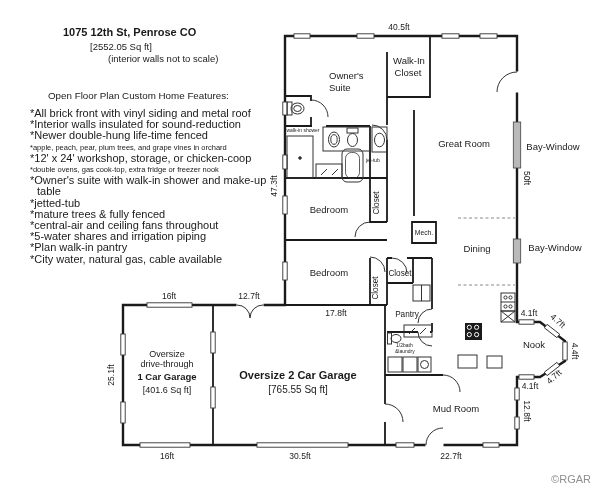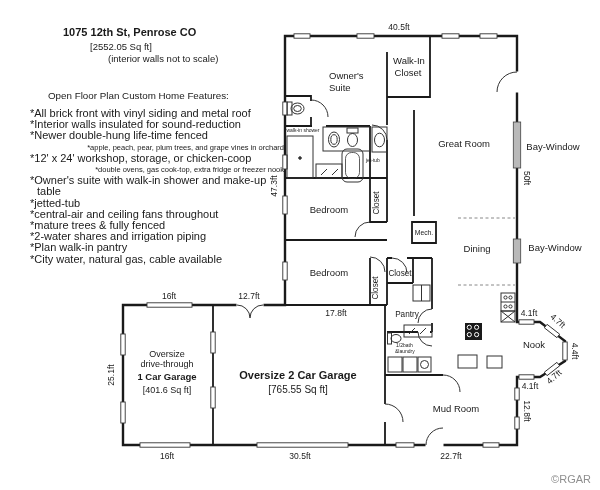--- a/index.html
+++ b/index.html
@@ -4,21 +4,21 @@
 <style>
   html,body{margin:0;padding:0;background:#fff;}
   #screen{position:relative;width:600px;height:490px;background:#ffffff;outline:1px solid #d8d8d8;
           font-family:"Liberation Sans",sans-serif;color:#1a1a1a;overflow:hidden;}
   .abs{position:absolute;}
   .addr{font-size:11px;font-weight:bold;}
   .sub{font-size:9.5px;}
   .feat-head{font-size:9.8px;}
   .features{width:254px;line-height:11.2px;}
   .feat{font-size:11px;white-space:pre-line;padding-left:7px;text-indent:-7px;}
-  .feat.sm{font-size:7.5px;text-align:right;}
+  .feat.sm{font-size:7.5px;}
   svg text{font-family:"Liberation Sans",sans-serif;fill:#1a1a1a;}
   .room{font-size:9.5px;}
   .dim{font-size:8.5px;}
   .tiny{font-size:5px;}
   .mech{font-size:6.8px;}
   .small-room{font-size:8.2px;}
   .g1{font-size:9px;}
   .g1b{font-size:9.5px;font-weight:bold;}
   .g2b{font-size:11px;font-weight:bold;}
   .g2{font-size:10px;}
@@ -36,23 +36,23 @@
 
   <div class="abs features" style="left:30px;top:108px;">
     <div class="feat">*All brick front with vinyl siding and metal roof</div>
     <div class="feat">*Interior walls insulated for sound-reduction</div>
     <div class="feat">*Newer double-hung life-time fenced</div>
     <div class="feat sm">*apple, peach, pear, plum trees, and grape vines in orchard</div>
     <div class="feat">*12' x 24' workshop, storage, or chicken-coop</div>
     <div class="feat sm">*double ovens, gas cook-top, extra fridge or freezer nook</div>
     <div class="feat">*Owner's suite with walk-in shower and make-up table</div>
     <div class="feat">*jetted-tub</div>
+    <div class="feat">*mature trees &amp; fully fenced</div>
     <div class="feat">*central-air and ceiling fans throughout</div>
-    <div class="feat">*mature trees &amp; fully fenced</div>
-    <div class="feat">*2-water shares and irrigation piping</div>
+    <div class="feat">*5-water shares and irrigation piping</div>
     <div class="feat">*Plan walk-in pantry</div>
     <div class="feat">*City water, natural gas, cable available</div>
   </div>
 
   <svg class="abs" style="left:0;top:0;" width="600" height="490" viewBox="0 0 600 490">
 
     <path d="M 285,36 H 517 V 322 H 540 L 565,341 V 361 L 540,377 H 517 V 445 H 123 V 305 H 285 Z" fill="none" stroke="#1a1a1a" stroke-width="2.4"></path>
 
     <path d="M 387,52 V 97 H 430 V 36
              M 414,110 V 216

